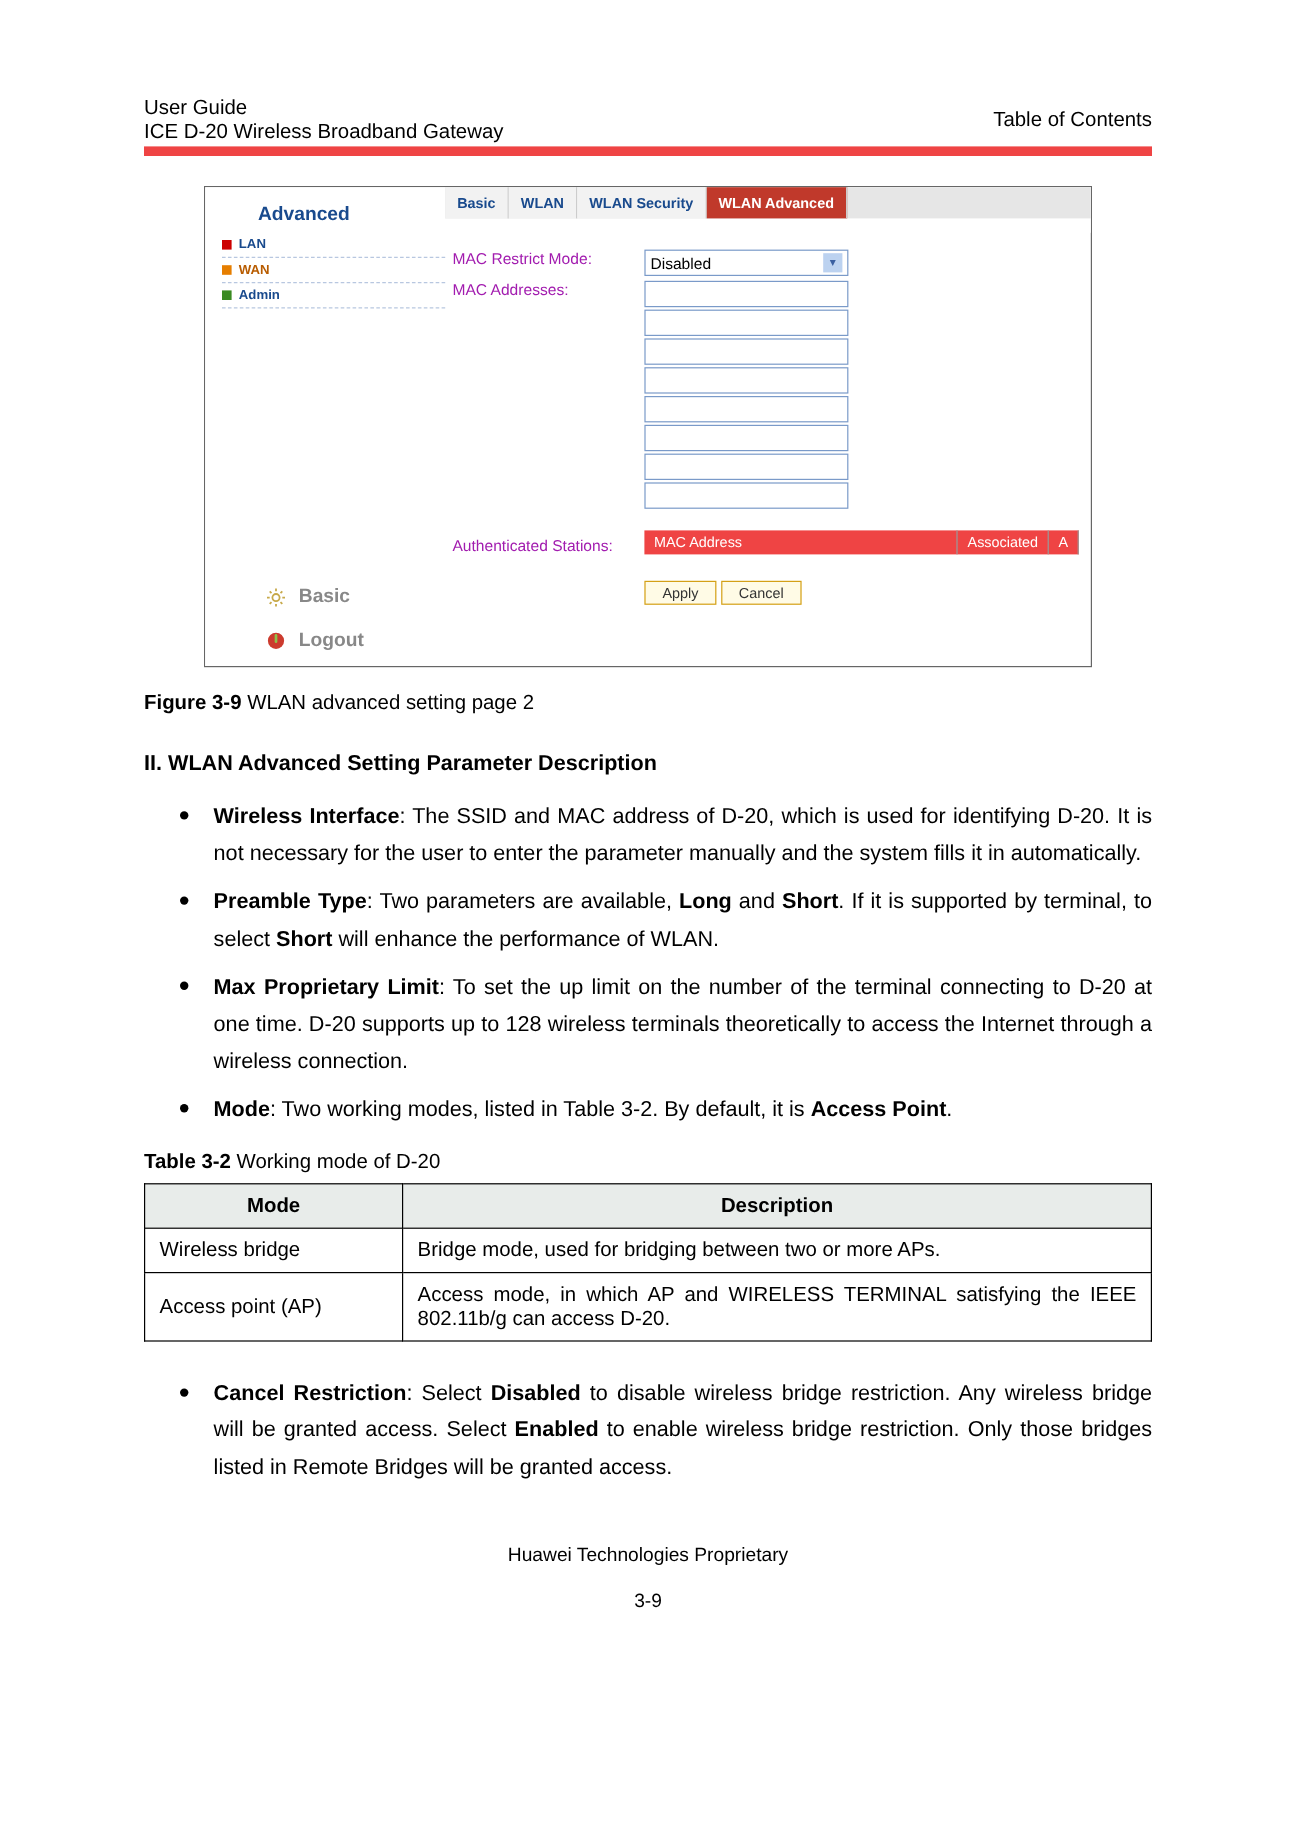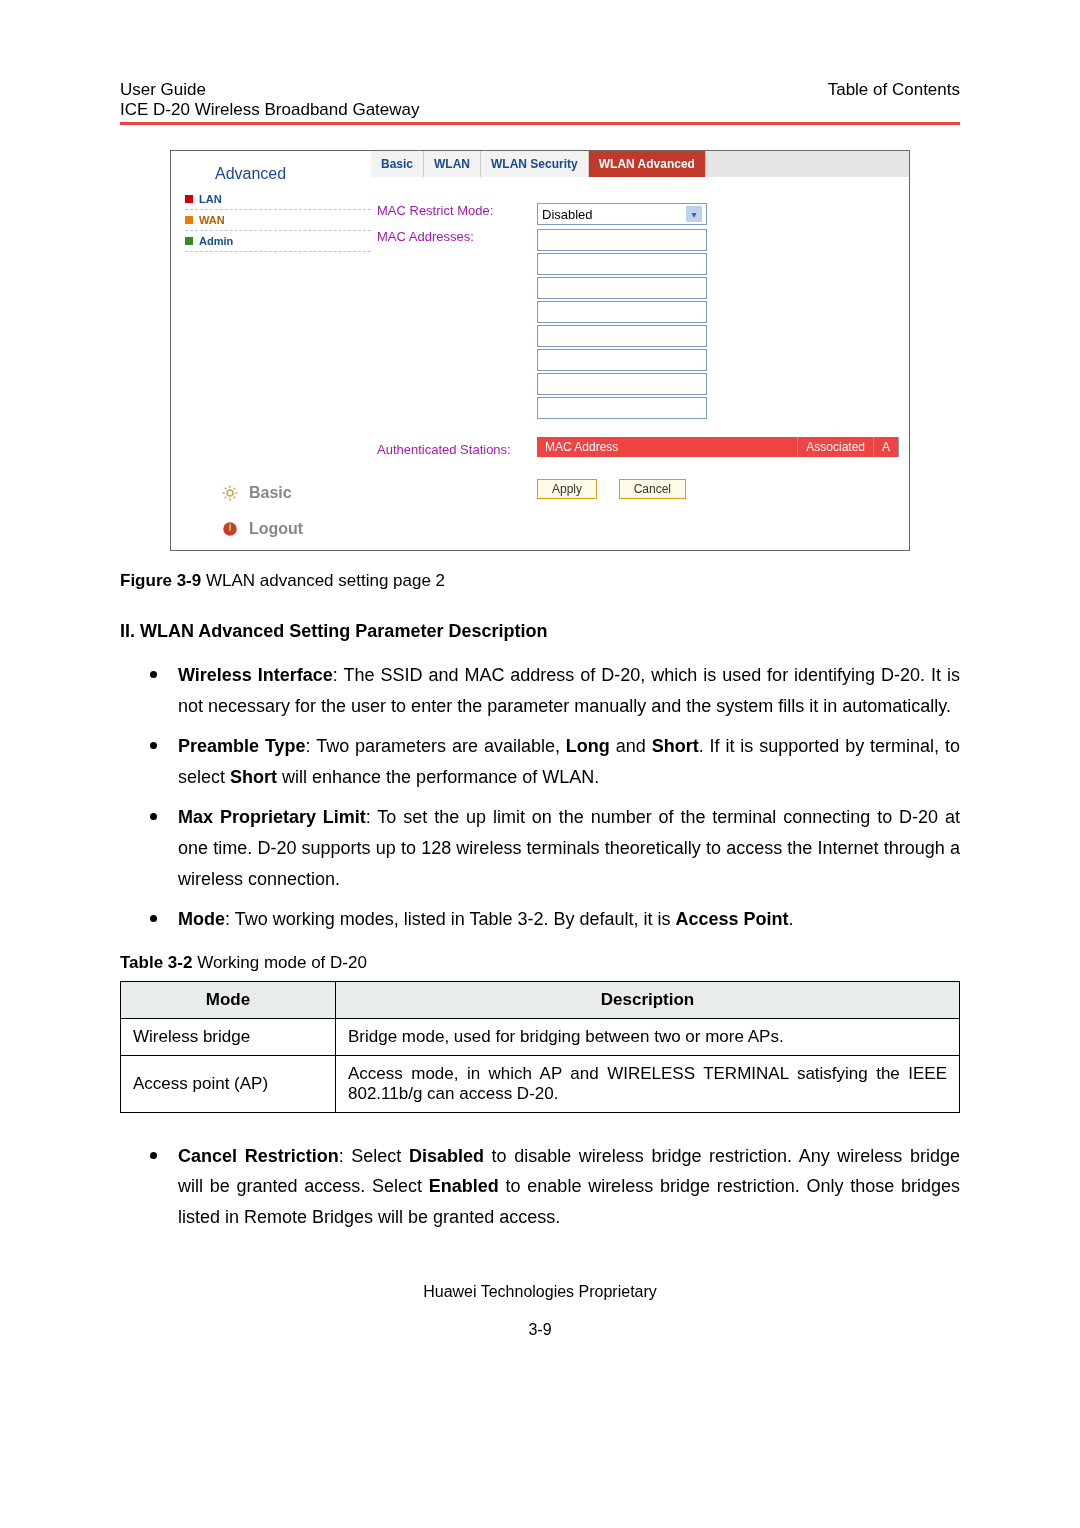--- a/index.html
+++ b/index.html
@@ -11,22 +11,22 @@
   }
   .page {
     width: 1080px;
     margin: 0 auto;
     padding: 80px 120px 60px 120px;
     box-sizing: border-box;
   }
   .header {
     display: flex;
     justify-content: space-between;
-    align-items: flex-start;
-    border-bottom: 3px solid #ef4444;
+    align-items: center;
+    border-bottom: 8px solid #ef4444;
     padding-bottom: 2px;
     font-size: 17px;
     gap: 40px;
   }
   .header-left { }
   .header-right { }
   .fig {
     margin: 25px 0 20px 0;
     display: flex;
     justify-content: center;
@@ -43,21 +43,21 @@
   }
   .sidebar {
     width: 200px;
     background: #fff;
     padding: 10px 0 0 14px;
     box-sizing: border-box;
     font-size: 14px;
   }
   .adv-title {
     color: #194a8d;
-    font-weight: normal;
+    font-weight: bold;
     font-size: 16px;
     padding: 4px 0 8px 30px;
   }
   .nav-item {
     color: #194a8d;
     font-weight: bold;
     font-size: 11px;
     padding: 4px 0;
     border-bottom: 1px dashed #b8c7e0;
     display: flex;
@@ -158,21 +158,21 @@
     width:18px;height:18px;display:inline-block;
   }
   .basic-link { color:#888; font-weight:bold; }
   .logout-link { color:#888; font-weight:bold; }
   .btn {
     border:1px solid #d4a017;
     background:#fffbe6;
     color:#333;
     font-size:12px;
     padding:2px 14px;
-    margin-right:18px;
+    margin-right:0;
   }
   .caption {
     font-size: 17px;
     margin: 8px 0 30px 0;
   }
   .caption b { font-weight: bold; }
   h3.sect {
     font-size: 18px;
     font-weight: bold;
     margin: 0 0 18px 0;

